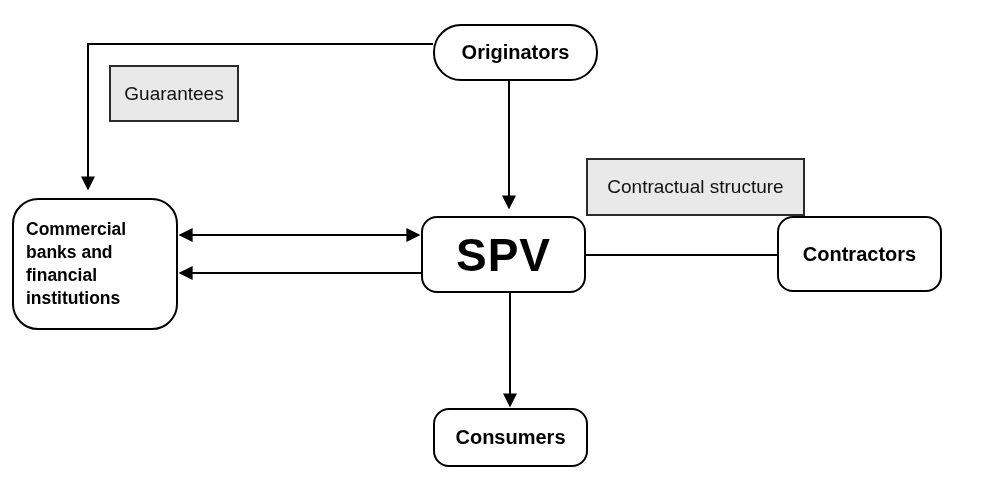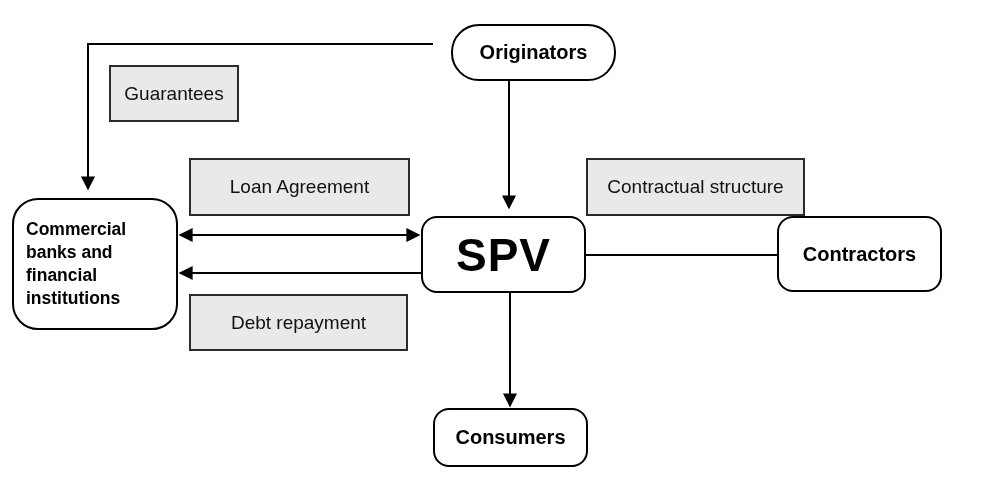--- a/index.html
+++ b/index.html
@@ -29,21 +29,21 @@
     border: 2px solid #000000;
     border-radius: 16px;
     display: flex;
     align-items: center;
     justify-content: center;
     font-weight: bold;
     font-size: 20px;
     color: #000000;
     text-align: center;
   }
-  .node-originators  { left: 451px; top: 24px;  width: 165px; height: 57px; border-radius: 28px; }
+  .node-originators  { left: 433px; top: 24px;  width: 165px; height: 57px; border-radius: 28px; }
   .node-banks {
     left: 12px; top: 198px; width: 166px; height: 132px;
     border-radius: 26px;
     justify-content: flex-start;
     text-align: left;
     padding: 10px 14px 10px 12px;
     font-size: 17.5px;
     line-height: 1.32;
   }
   .node-spv {
@@ -96,20 +96,18 @@
   <div class="node node-banks">Commercial banks and financial institutions</div>
 
   <div class="node node-spv">SPV</div>
 
   <div class="node node-contractors">Contractors</div>
 
   <div class="node node-consumers">Consumers</div>
 
   <div class="edge-label label-guarantees">Guarantees</div>
 
-  <div class="edge-label label-loan">Loan Agreement</div>
 
   <div class="edge-label label-contractual">Contractual structure</div>
 
-  <div class="edge-label label-debt">Debt repayment</div>
 
 
 </div>
 
 </body></html>

